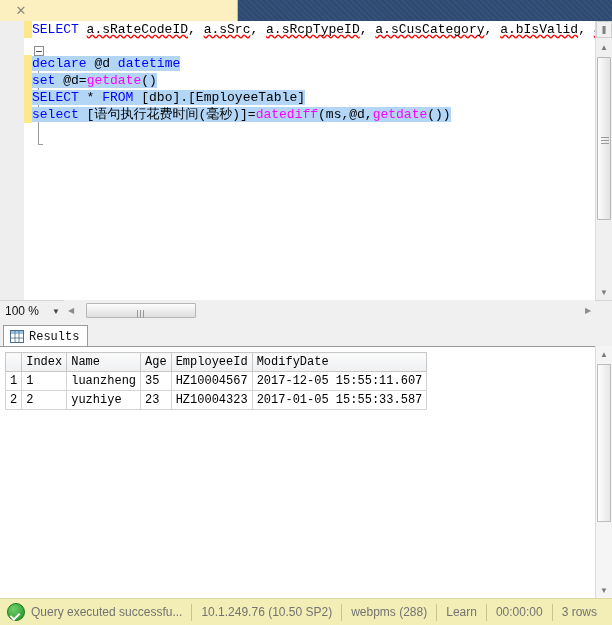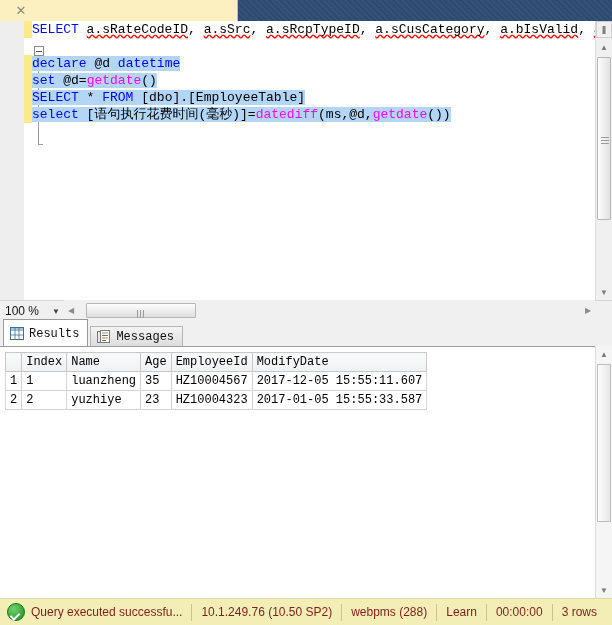--- a/index.html
+++ b/index.html
@@ -144,21 +144,21 @@
   }
   .restab{
     height:21px;display:flex;align-items:center;gap:5px;
     padding:0 8px 0 6px;box-sizing:border-box;
     border:1px solid #b5b5b5;border-bottom:none;
     background:linear-gradient(to bottom,#f4f4f4,#dcdcdc);
     font-family:"Liberation Mono","DejaVu Sans Mono",monospace;font-size:12px;color:#111;
     margin-right:2px;
   }
   .restab.active{
-    background:#ffffff;border-color:#9a9a9a;height:28px;
+    background:#ffffff;border-color:#9a9a9a;height:22px;
   }
   .restab-label{white-space:nowrap;}
 
   .gridarea{
     position:absolute;left:0;top:25px;width:612px;height:252px;
     background:#ffffff;border-top:1px solid #9a9a9a;box-sizing:border-box;
   }
 
   
   .grid1{
@@ -196,21 +196,21 @@
     position:absolute;left:1px;top:18px;width:14px;height:158px;
     background:linear-gradient(to right,#fdfdfd,#e6e6e6);
     border:1px solid #bdbdbd;box-sizing:border-box;
   }
 
   
   .statusbar{
     position:absolute;left:0;top:598px;width:612px;height:27px;
     background:#f2eeb6;
     display:flex;align-items:center;
-    font-family:"Liberation Sans",sans-serif;font-size:12px;color:#7f1d1d;
+    font-family:"Liberation Sans",sans-serif;font-size:12px;color:#737373;
     border-top:1px solid #ded9a0;box-sizing:border-box;
   }
   .st-ok{
     width:16px;height:16px;border-radius:50%;
     background:radial-gradient(circle at 35% 30%,#6ed06e,#1e8f1e);
     border:1px solid #147814;margin-left:7px;margin-right:6px;
     position:relative;flex:none;
   }
   .st-ok:after{
     content:"";position:absolute;left:4px;top:7px;width:4px;height:7px;
@@ -281,31 +281,20 @@
     <div class="restabs">
       <div class="restab active">
         <svg width="14" height="13" viewBox="0 0 14 13">
           <rect x="0.5" y="0.5" width="13" height="12" fill="#ffffff" stroke="#4a6b8a"></rect>
           <rect x="1" y="1" width="12" height="3" fill="#9fc4e2"></rect>
           <line x1="5" y1="1" x2="5" y2="12" stroke="#4a6b8a" stroke-width="0.8"></line>
           <line x1="9" y1="1" x2="9" y2="12" stroke="#4a6b8a" stroke-width="0.8"></line>
           <line x1="1" y1="8" x2="13" y2="8" stroke="#4a6b8a" stroke-width="0.8"></line>
         </svg>
         <span class="restab-label">Results</span>
-      </div>
-      <div class="restab">
-        <svg width="14" height="14" viewBox="0 0 14 14">
-          <rect x="0.5" y="1.5" width="8" height="11" fill="#e8e8e8" stroke="#7a7a7a"></rect>
-          <rect x="3.5" y="0.5" width="9" height="12" fill="#fdfdfd" stroke="#7a7a7a"></rect>
-          <line x1="5" y1="3" x2="11" y2="3" stroke="#d08a2a" stroke-width="1"></line>
-          <line x1="5" y1="5.5" x2="11" y2="5.5" stroke="#3a7ac0" stroke-width="1"></line>
-          <line x1="5" y1="8" x2="11" y2="8" stroke="#d08a2a" stroke-width="1"></line>
-          <line x1="5" y1="10.5" x2="9" y2="10.5" stroke="#3a7ac0" stroke-width="1"></line>
-        </svg>
-        <span class="restab-label">Messages</span>
       </div>
     </div>
 
     <div class="gridarea">
       <div class="grid1">
         <table class="g" id="g1">
             <colgroup>
               <col style="width: 30px;">
               <col style="width: 60px;">
               <col style="width: 80px;">

